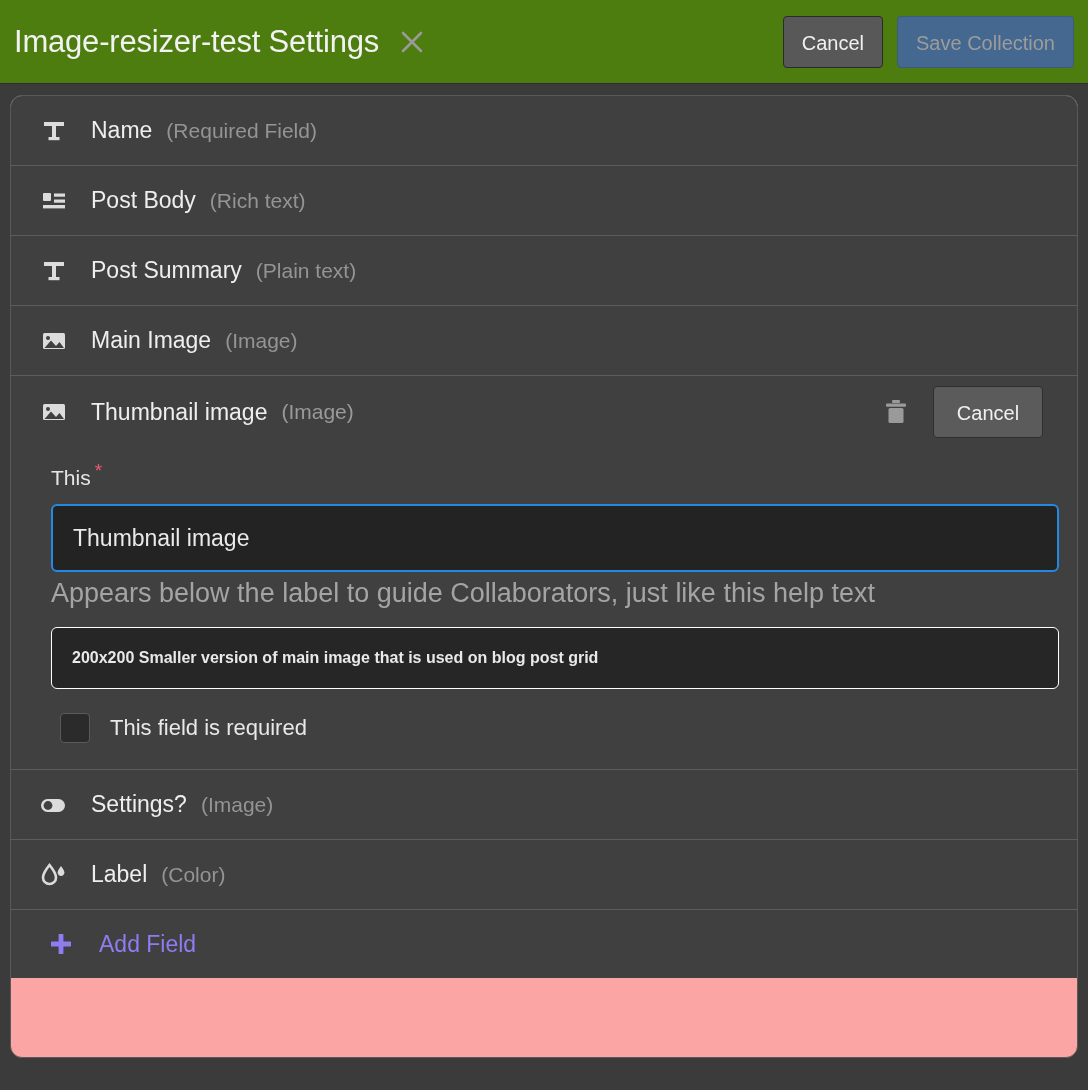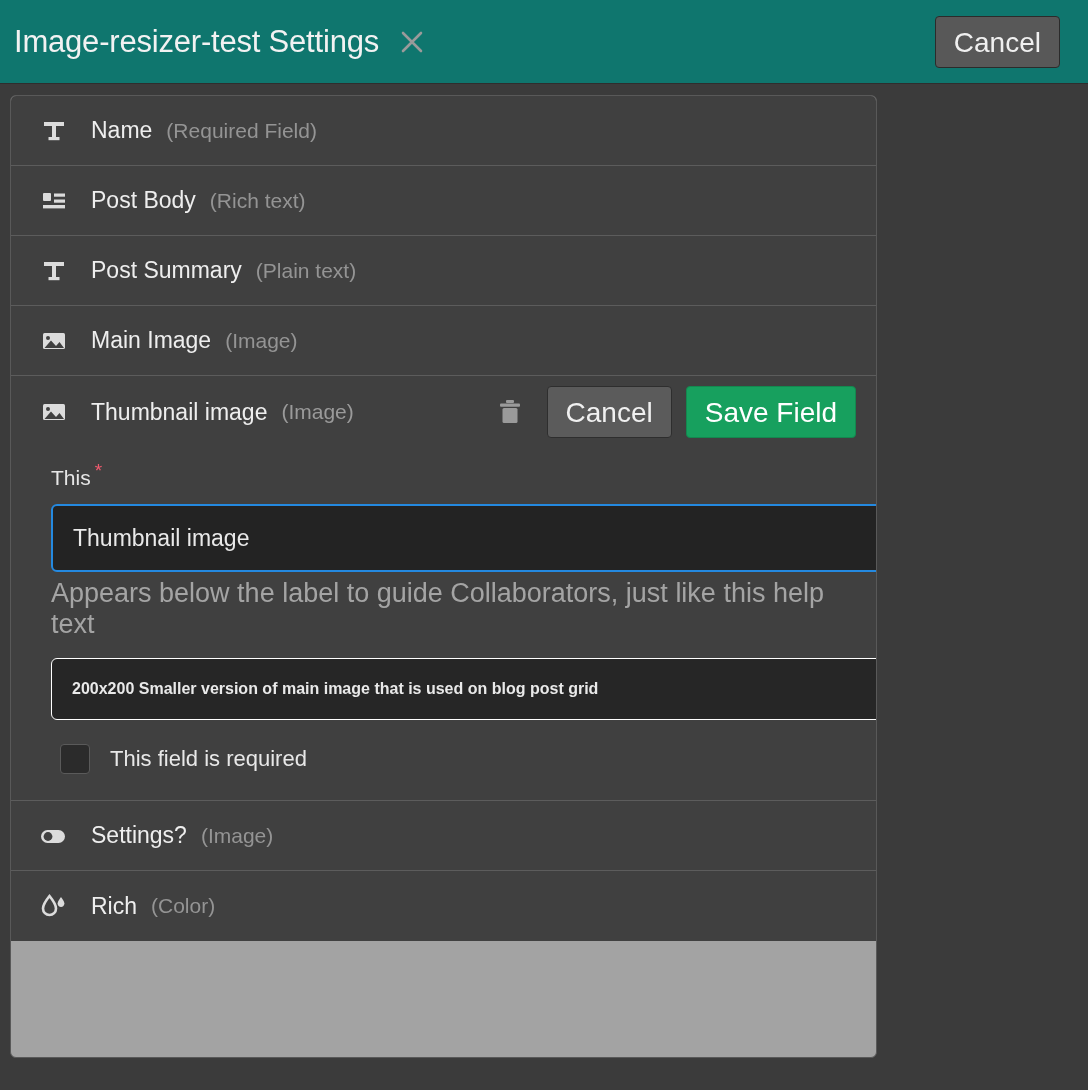--- a/index.html
+++ b/index.html
@@ -11,21 +11,21 @@
     height: 1090px;
     background: #3b3b3b;
     font-family: "Liberation Sans", sans-serif;
     color: #e8e8e8;
     overflow: hidden;
   }
 
   
   .header {
     height: 84px;
-    background: #0f766e;
+    background: #4d7c0f;
     border-bottom: 1px solid #2e2e2e;
     display: flex;
     align-items: center;
     padding: 0 14px 0 14px;
     box-sizing: border-box;
   }
   .header-title {
     font-size: 31px;
     color: #f2f2f2;
     letter-spacing: -0.2px;
@@ -38,21 +38,21 @@
     display: flex;
     align-items: center;
     justify-content: center;
     cursor: pointer;
   }
   .close-icon svg { display: block; }
   .header-spacer { flex: 1 1 auto; }
 
   .btn {
     font-family: "Liberation Sans", sans-serif;
-    font-size: 28px;
+    font-size: 20px;
     border-radius: 4px;
     padding: 0 18px;
     height: 52px;
     line-height: 52px;
     box-sizing: border-box;
     cursor: pointer;
     white-space: nowrap;
     text-align: center;
   }
   .btn-cancel-top {
@@ -65,26 +65,26 @@
     background: #44688f;
     border: 1px solid #3a5c80;
     color: #9c9c9c;
   }
 
   
   .panel {
     position: absolute;
     left: 10px;
     top: 95px;
-    width: 867px;
+    width: 1068px;
     height: 963px;
     box-sizing: border-box;
     border: 1px solid #595959;
-    border-radius: 6px;
-    background: #a3a3a3;
+    border-radius: 12px;
+    background: #fca5a5;
     overflow: hidden;
   }
 
   .field-row {
     position: relative;
     display: flex;
     align-items: center;
     height: 70px;
     padding: 0 22px 0 26px;
     box-sizing: border-box;
@@ -251,20 +251,21 @@
 
 <div class="header">
   <div class="header-title">Image-resizer-test Settings</div>
   <div class="close-icon">
     <svg width="26" height="26" viewBox="0 0 26 26">
       <path d="M4 4 L22 22 M22 4 L4 22" stroke="#9a9a9a" stroke-width="2.6" stroke-linecap="round" fill="none"></path>
     </svg>
   </div>
   <div class="header-spacer"></div>
   <div class="btn btn-cancel-top">Cancel</div>
+  <div class="btn btn-save-collection">Save Collection</div>
 </div>
 
 <div class="panel">
 
   <div class="field-row">
     <span class="field-icon">
       <svg width="26" height="26" viewBox="0 0 26 26">
         <rect x="3" y="4" width="20" height="4" fill="#dcdcdc"></rect>
         <rect x="11" y="4" width="4" height="18" fill="#dcdcdc"></rect>
         <rect x="7.5" y="19" width="11" height="3.2" fill="#dcdcdc"></rect>
@@ -324,21 +325,20 @@
       <span class="field-type">(Image)</span>
       <span class="head-spacer"></span>
       <span class="trash-btn">
         <svg width="26" height="28" viewBox="0 0 26 28">
           <rect x="9" y="2" width="8" height="3" rx="1" fill="#9a9a9a"></rect>
           <rect x="3" y="5.5" width="20" height="3.2" rx="1" fill="#9a9a9a"></rect>
           <rect x="5.5" y="10" width="15" height="15" rx="1.5" fill="#9a9a9a"></rect>
         </svg>
       </span>
       <span class="btn btn-cancel-field">Cancel</span>
-      <span class="btn btn-save-field">Save Field</span>
     </div>
 
     <div class="editor-body">
 
       <label class="form-label">
         <span>This</span><span class="req-star">*</span>
       </label>
       <input class="text-input" type="text" autofocus="" value="Thumbnail image" style="">
 
       <div class="help-desc">Appears below the label to guide Collaborators, just like this help text</div>
@@ -362,18 +362,27 @@
     <span class="field-type">(Image)</span>
   </div>
 
   <div class="field-row">
     <span class="field-icon">
       <svg width="28" height="26" viewBox="0 0 28 26">
         <path d="M9.5 3 C9.5 3 3 11 3 15.5 C3 19.2 5.9 22 9.5 22 C13.1 22 16 19.2 16 15.5 C16 11 9.5 3 9.5 3 Z" fill="none" stroke="#dcdcdc" stroke-width="2.6"></path>
         <path d="M21 4 C21 4 17.6 8.3 17.6 10.6 C17.6 12.5 19.1 14 21 14 C22.9 14 24.4 12.5 24.4 10.6 C24.4 8.3 21 4 21 4 Z" fill="#dcdcdc"></path>
       </svg>
     </span>
-    <span class="field-label">Rich</span>
+    <span class="field-label">Label</span>
     <span class="field-type">(Color)</span>
   </div>
 
+  <div class="add-field-row">
+    <span class="plus-icon">
+      <svg width="26" height="26" viewBox="0 0 26 26">
+        <rect x="10.6" y="3" width="4.8" height="20" rx="0.5" fill="#8d7df0"></rect>
+        <rect x="3" y="10.6" width="20" height="4.8" rx="0.5" fill="#8d7df0"></rect>
+      </svg>
+    </span>
+    <span class="add-field-label">Add Field</span>
+  </div>
 
 </div>
 
 </body></html>

